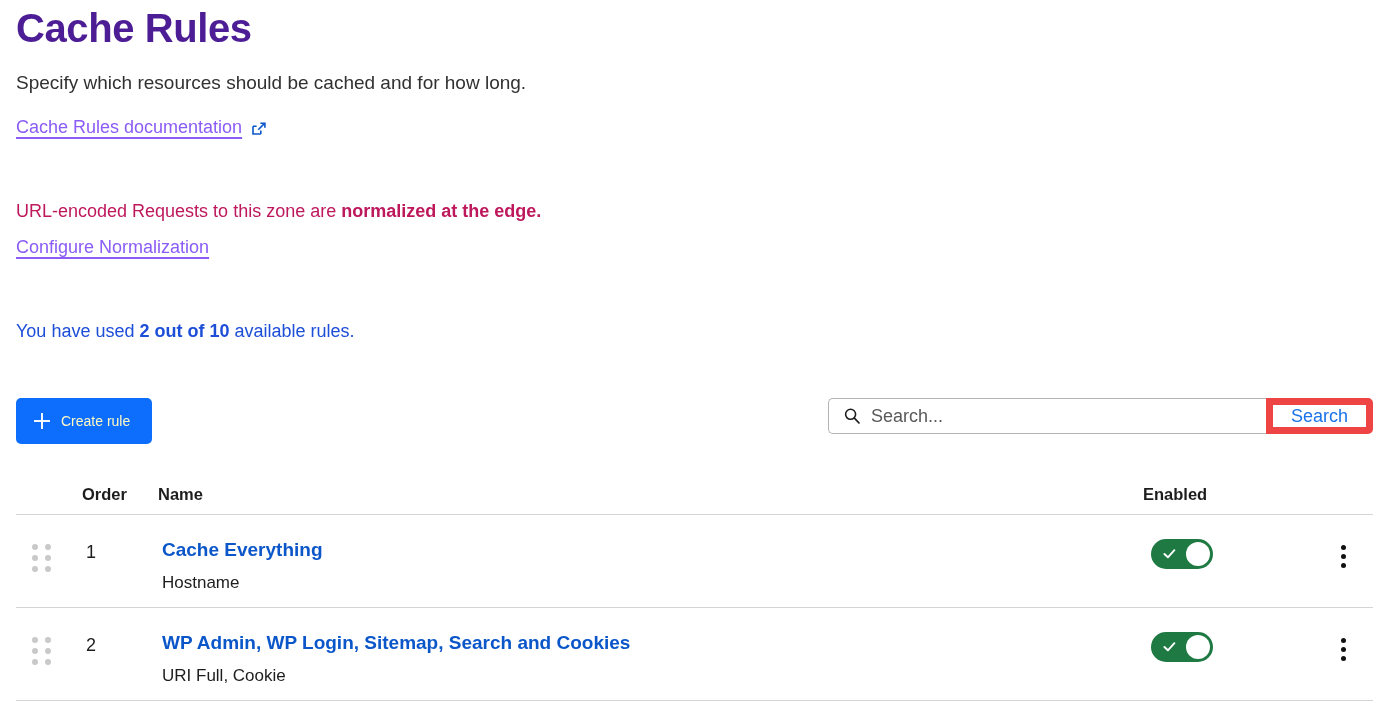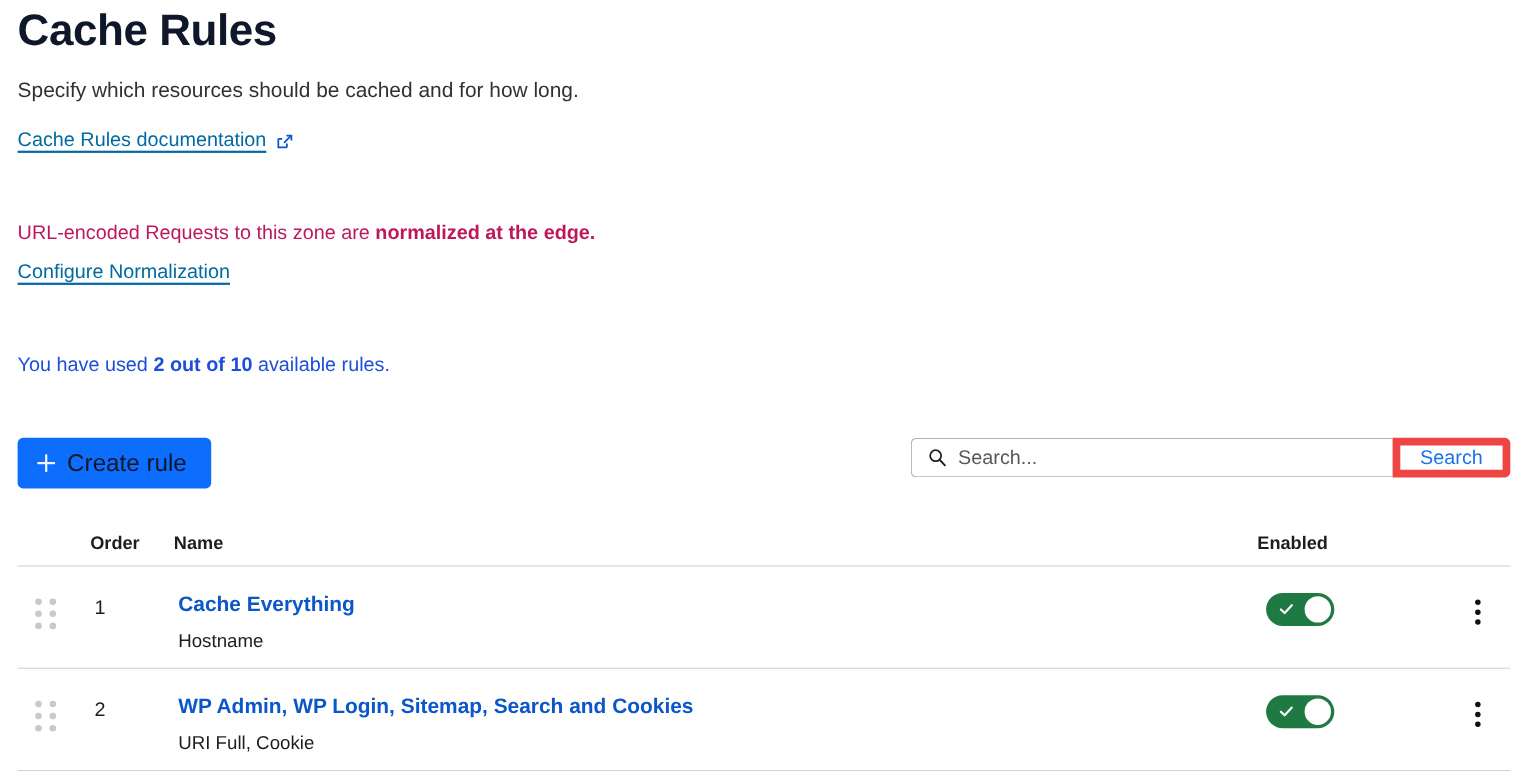--- a/index.html
+++ b/index.html
@@ -25,21 +25,21 @@
 
   
   .page-title {
     position: absolute;
     left: 16px;
     top: 2px;
     font-size: 40px;
     line-height: 52px;
     font-weight: 700;
     letter-spacing: -0.4px;
-    color: #0f172a;
+    color: #4c1d95;
     margin: 0;
     white-space: nowrap;
   }
   .page-subtitle {
     position: absolute;
     left: 16px;
     top: 70px;
     font-size: 19px;
     line-height: 26px;
     color: #313131;
@@ -48,21 +48,21 @@
 
   .doc-link-wrap {
     position: absolute;
     left: 16px;
     top: 115px;
     display: flex;
     align-items: center;
     gap: 9px;
   }
   a.link {
-    color: #0369a1;
+    color: #8b5cf6;
     font-size: 18px;
     line-height: 25px;
     text-decoration: underline;
     text-underline-offset: 4px;
     text-decoration-thickness: 1.5px;
     cursor: pointer;
     white-space: nowrap;
   }
   .ext-icon {
     display: inline-block;
@@ -108,22 +108,22 @@
     left: 16px;
     top: 398px;
     height: 46px;
     padding: 0 22px 0 18px;
     display: inline-flex;
     align-items: center;
     gap: 11px;
     background: #0d6efd;
     border: none;
     border-radius: 5px;
-    color: #0f172a;
-    font-size: 22px;
+    color: #fef9c3;
+    font-size: 14px;
     font-family: "Liberation Sans", sans-serif;
     cursor: pointer;
     box-sizing: border-box;
   }
   .plus-icon {
     display: inline-block;
     width: 16px;
     height: 16px;
     position: relative;
     opacity: 0.95;

